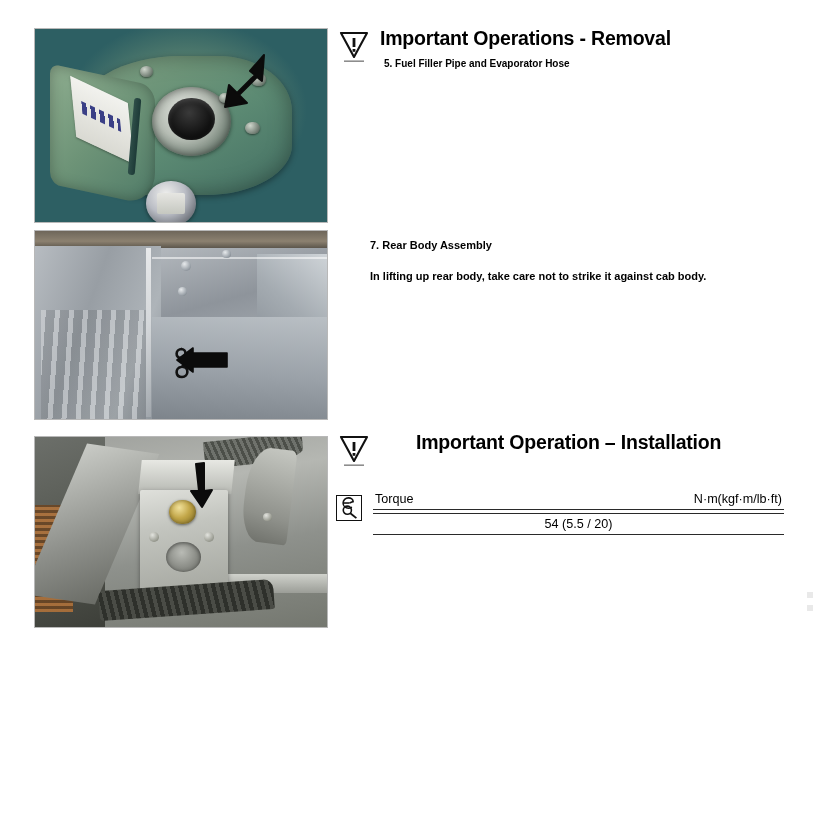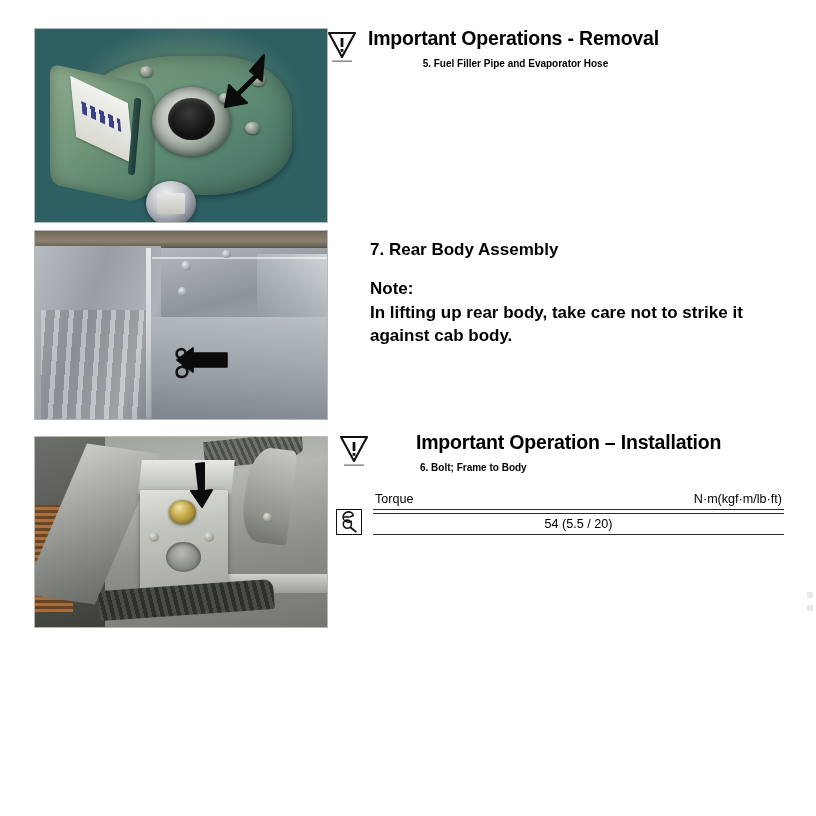--- a/index.html
+++ b/index.html
@@ -248,32 +248,32 @@
     font-size: 10px;
     font-weight: bold;
     margin-top: 9px;
     margin-left: 4px;
     white-space: nowrap;
   }
 
   .body-block {
     position: absolute;
     width: 400px;
-    font-size: 17px;
+    font-size: 11px;
     line-height: 1.38;
   }
   .body-block .b-title { font-weight: bold; margin-bottom: 1px; }
   .body-block .b-para  { font-weight: normal; }
   .body-block .b-gap   { height: 15px; }
   .body-block .b-note-label { font-weight: bold; }
   .body-block .b-note-text  { font-weight: bold; }
 
   
   .torque-wrap { position: absolute; left: 336px; top: 492px; width: 448px; }
-  .torque-row-top { display: flex; align-items: flex-end; }
+  .torque-row-top { display: flex; align-items: flex-start; }
   .torque-icon {
     width: 26px; height: 26px; flex: 0 0 26px;
     border: 1.4px solid #111; box-sizing: border-box; margin-top: 3px;
   }
   .torque-table { margin-left: 11px; flex: 1 1 auto; }
   .t-line { border-bottom: 1.5px solid #2a2a2a; }
   .t-head {
     display: flex; justify-content: space-between; align-items: baseline;
     font-size: 12.6px; padding: 0 2px 3px 2px;
   }
@@ -350,50 +350,48 @@
       <div class="fb-small-bolt s1"></div>
       <div class="fb-small-bolt s2"></div>
       <div class="fb-small-bolt s3"></div>
       <div class="fb-bottom-strip"></div>
       <svg class="arrow" style="left:150px;top:24px;width:32px;height:48px;" viewBox="0 0 32 48">
         <path d="M19 2 L11 3 L14 30 L6 30 L17 46 L27 29 L19 30 Z" fill="#0b0b0b" stroke="#0b0b0b" stroke-width="2" stroke-linejoin="round"></path>
       </svg>
     </div>
   </div>
 
-  <div class="section-head" style="left:326px; top:28px;text-align:center;">
+  <div class="section-head" style="left:338px; top:28px;">
     <svg class="warn-icon" viewBox="0 0 32 34">
       <path d="M3 3 L29 3 L16 27 Z" fill="#ffffff" stroke="#111" stroke-width="2.1" stroke-linejoin="round"></path>
       <rect x="14.6" y="8" width="2.8" height="9" fill="#111"></rect>
       <rect x="14.6" y="19" width="2.8" height="2.8" fill="#111"></rect>
       <rect x="6" y="30.4" width="20" height="1.6" fill="#8d8d8d"></rect>
     </svg>
     <div class="head-texts">
       <div class="head-title">Important Operations - Removal</div>
       <div class="head-sub">5.  Fuel Filler Pipe and Evaporator Hose</div>
     </div>
   </div>
 
   <div class="body-block" style="left:370px; top:238px;">
     <div class="b-title">7.  Rear Body Assembly</div>
     <div class="b-gap"></div>
-    <div class="b-note-label">Note:</div>
     <div class="b-note-text">In lifting up rear body, take care not to strike it against cab body.</div>
   </div>
 
   <div class="section-head" style="left:338px; top:432px;gap:36px;">
     <svg class="warn-icon" viewBox="0 0 32 34">
       <path d="M3 3 L29 3 L16 27 Z" fill="#ffffff" stroke="#111" stroke-width="2.1" stroke-linejoin="round"></path>
       <rect x="14.6" y="8" width="2.8" height="9" fill="#111"></rect>
       <rect x="14.6" y="19" width="2.8" height="2.8" fill="#111"></rect>
       <rect x="6" y="30.4" width="20" height="1.6" fill="#8d8d8d"></rect>
     </svg>
     <div class="head-texts">
       <div class="head-title">Important Operation – Installation</div>
-      <div class="head-sub">6.  Bolt; Frame to Body</div>
     </div>
   </div>
 
   <div class="torque-wrap">
     <div class="torque-row-top">
       <svg class="torque-icon" viewBox="0 0 26 26">
         <path d="M17.5 6.2 C17.5 3.4 15.1 2 12.4 2 C9.2 2 6.6 4.4 6.6 7.6 C6.6 10.8 9.2 13.2 12.4 13.2
                  C13.6 13.2 14.7 12.9 15.6 12.3" fill="none" stroke="#111" stroke-width="1.7" stroke-linecap="round"></path>
         <path d="M6.8 7.6 L13.6 7.6" fill="none" stroke="#111" stroke-width="1.7"></path>
         <path d="M13.6 7.6 L17.4 6.0" fill="none" stroke="#111" stroke-width="1.7"></path>

